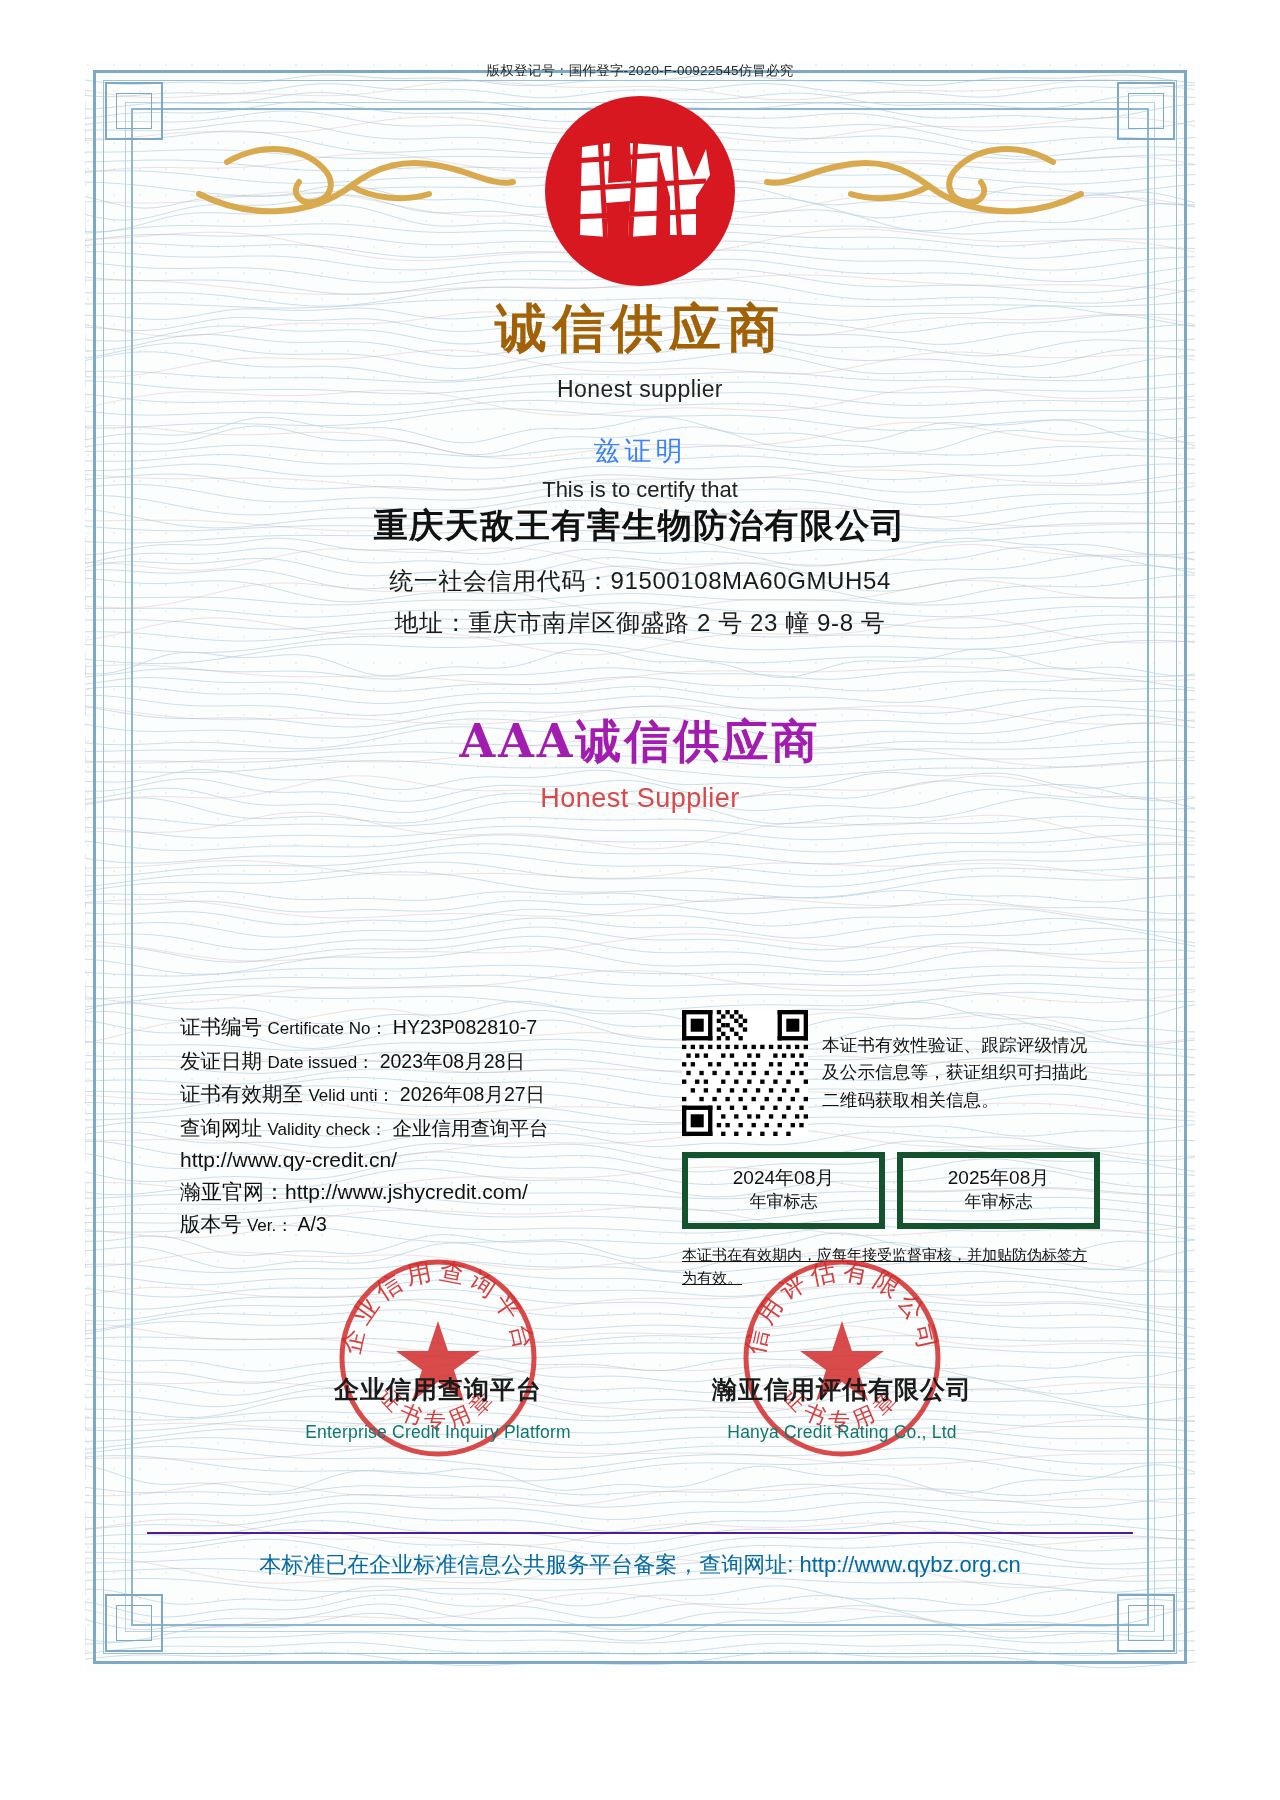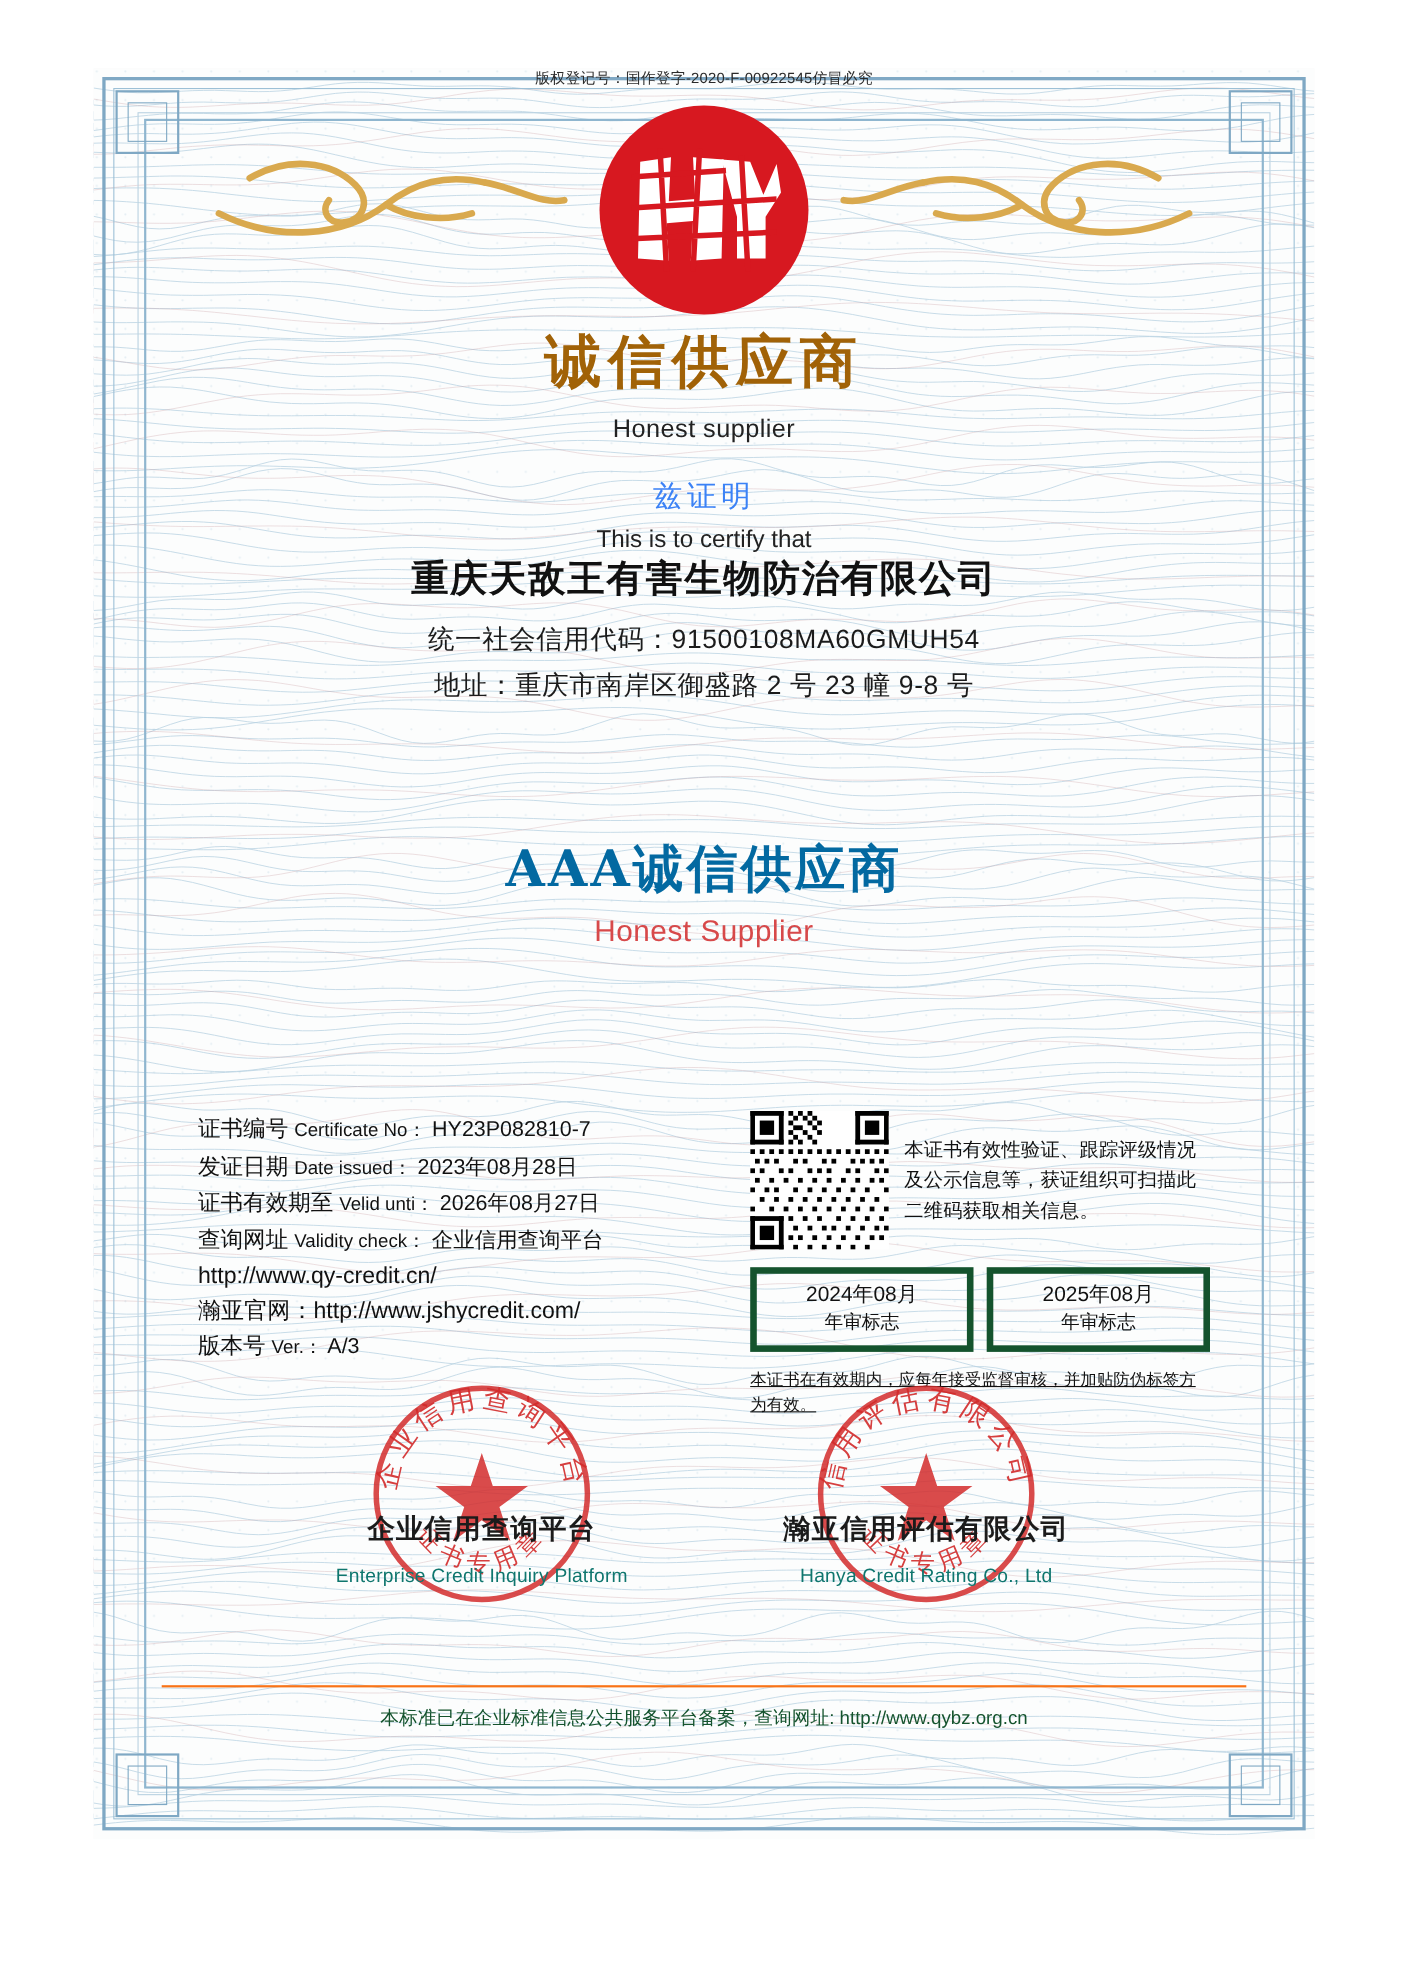--- a/index.html
+++ b/index.html
@@ -119,22 +119,22 @@
   }
   .credit-code{
     font-size:24px;color:#1b1b1b;margin-top:16px;letter-spacing:.6px;
   }
   .address{
     font-size:24px;color:#1b1b1b;margin-top:10px;letter-spacing:.6px;
   }
 
   .award-cn{
     font-family:"DejaVu Serif", serif;
-    font-size:46px;font-weight:700;color:#0369a1;
-    margin-top:120px;letter-spacing:3px;
+    font-size:46px;font-weight:700;color:#a21caf;
+    margin-top:72px;letter-spacing:3px;
   }
   .award-en{
     font-size:27px;color:#d7494a;margin-top:10px;letter-spacing:.5px;
   }
 
   
   .details{
     position:absolute;z-index:6;
     left:95px;top:948px;width:920px;
     display:flex;justify-content:space-between;
@@ -196,23 +196,23 @@
     font-size:25px;color:#1b1b1b;font-weight:700;letter-spacing:1px;
   }
   .seal-en{
     font-size:17.5px;color:#0f766e;margin-top:16px;letter-spacing:.2px;
   }
 
   .footer-note{
     position:absolute;z-index:6;
     left:62px;right:62px;top:1470px;
     text-align:center;
-    font-size:17px;color:#14532d;
+    font-size:22px;color:#0369a1;
     padding-top:16px;
-    border-top:2px solid #f97316;
+    border-top:2px solid #4c1d95;
   }
 </style>
 </head>
 <body>
 
 <div class="cert">
 
   <div class="guilloche">
     <svg width="1110" height="1610" viewBox="0 0 1110 1610" aria-hidden="true">
       <defs>

